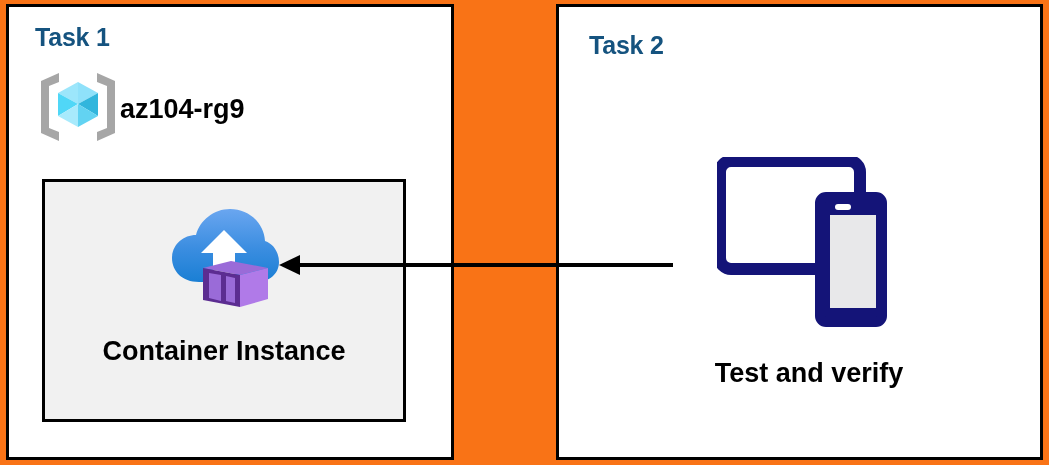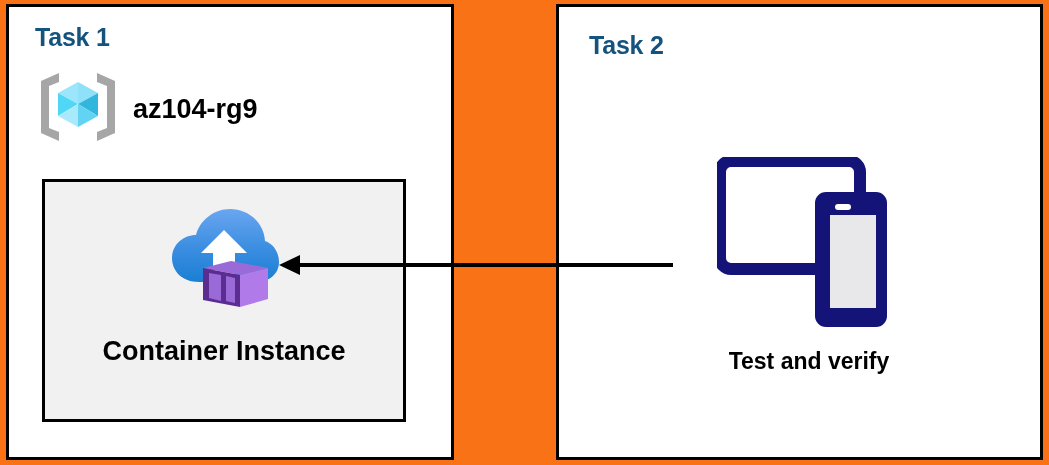--- a/index.html
+++ b/index.html
@@ -39,21 +39,21 @@
   #panel-task1 .panel-title { left: 26px; top: 16px; }
   #panel-task2 .panel-title { left: 30px; top: 24px; text-align: right; }
 
   
   #resource-group-row {
     position: absolute;
     left: 28px;
     top: 62px;
     display: flex;
     align-items: center;
-    gap: 14px;
+    gap: 1px;
   }
   #resource-group-name {
     font-size: 27px;
     font-weight: bold;
     color: #000000;
     white-space: nowrap;
   }
 
   
   #container-instance-box {
@@ -82,22 +82,22 @@
   #test-verify-group {
     position: absolute;
     left: 50px;
     top: 150px;
     width: 400px;
     display: flex;
     flex-direction: column;
     align-items: center;
   }
   #test-verify-label {
-    margin-top: 12px;
-    font-size: 23px;
+    margin-top: 22px;
+    font-size: 27px;
     font-weight: bold;
     color: #000000;
     white-space: nowrap;
   }
 
   
   #flow-arrow {
     position: absolute;
     left: 0;
     top: 0;

